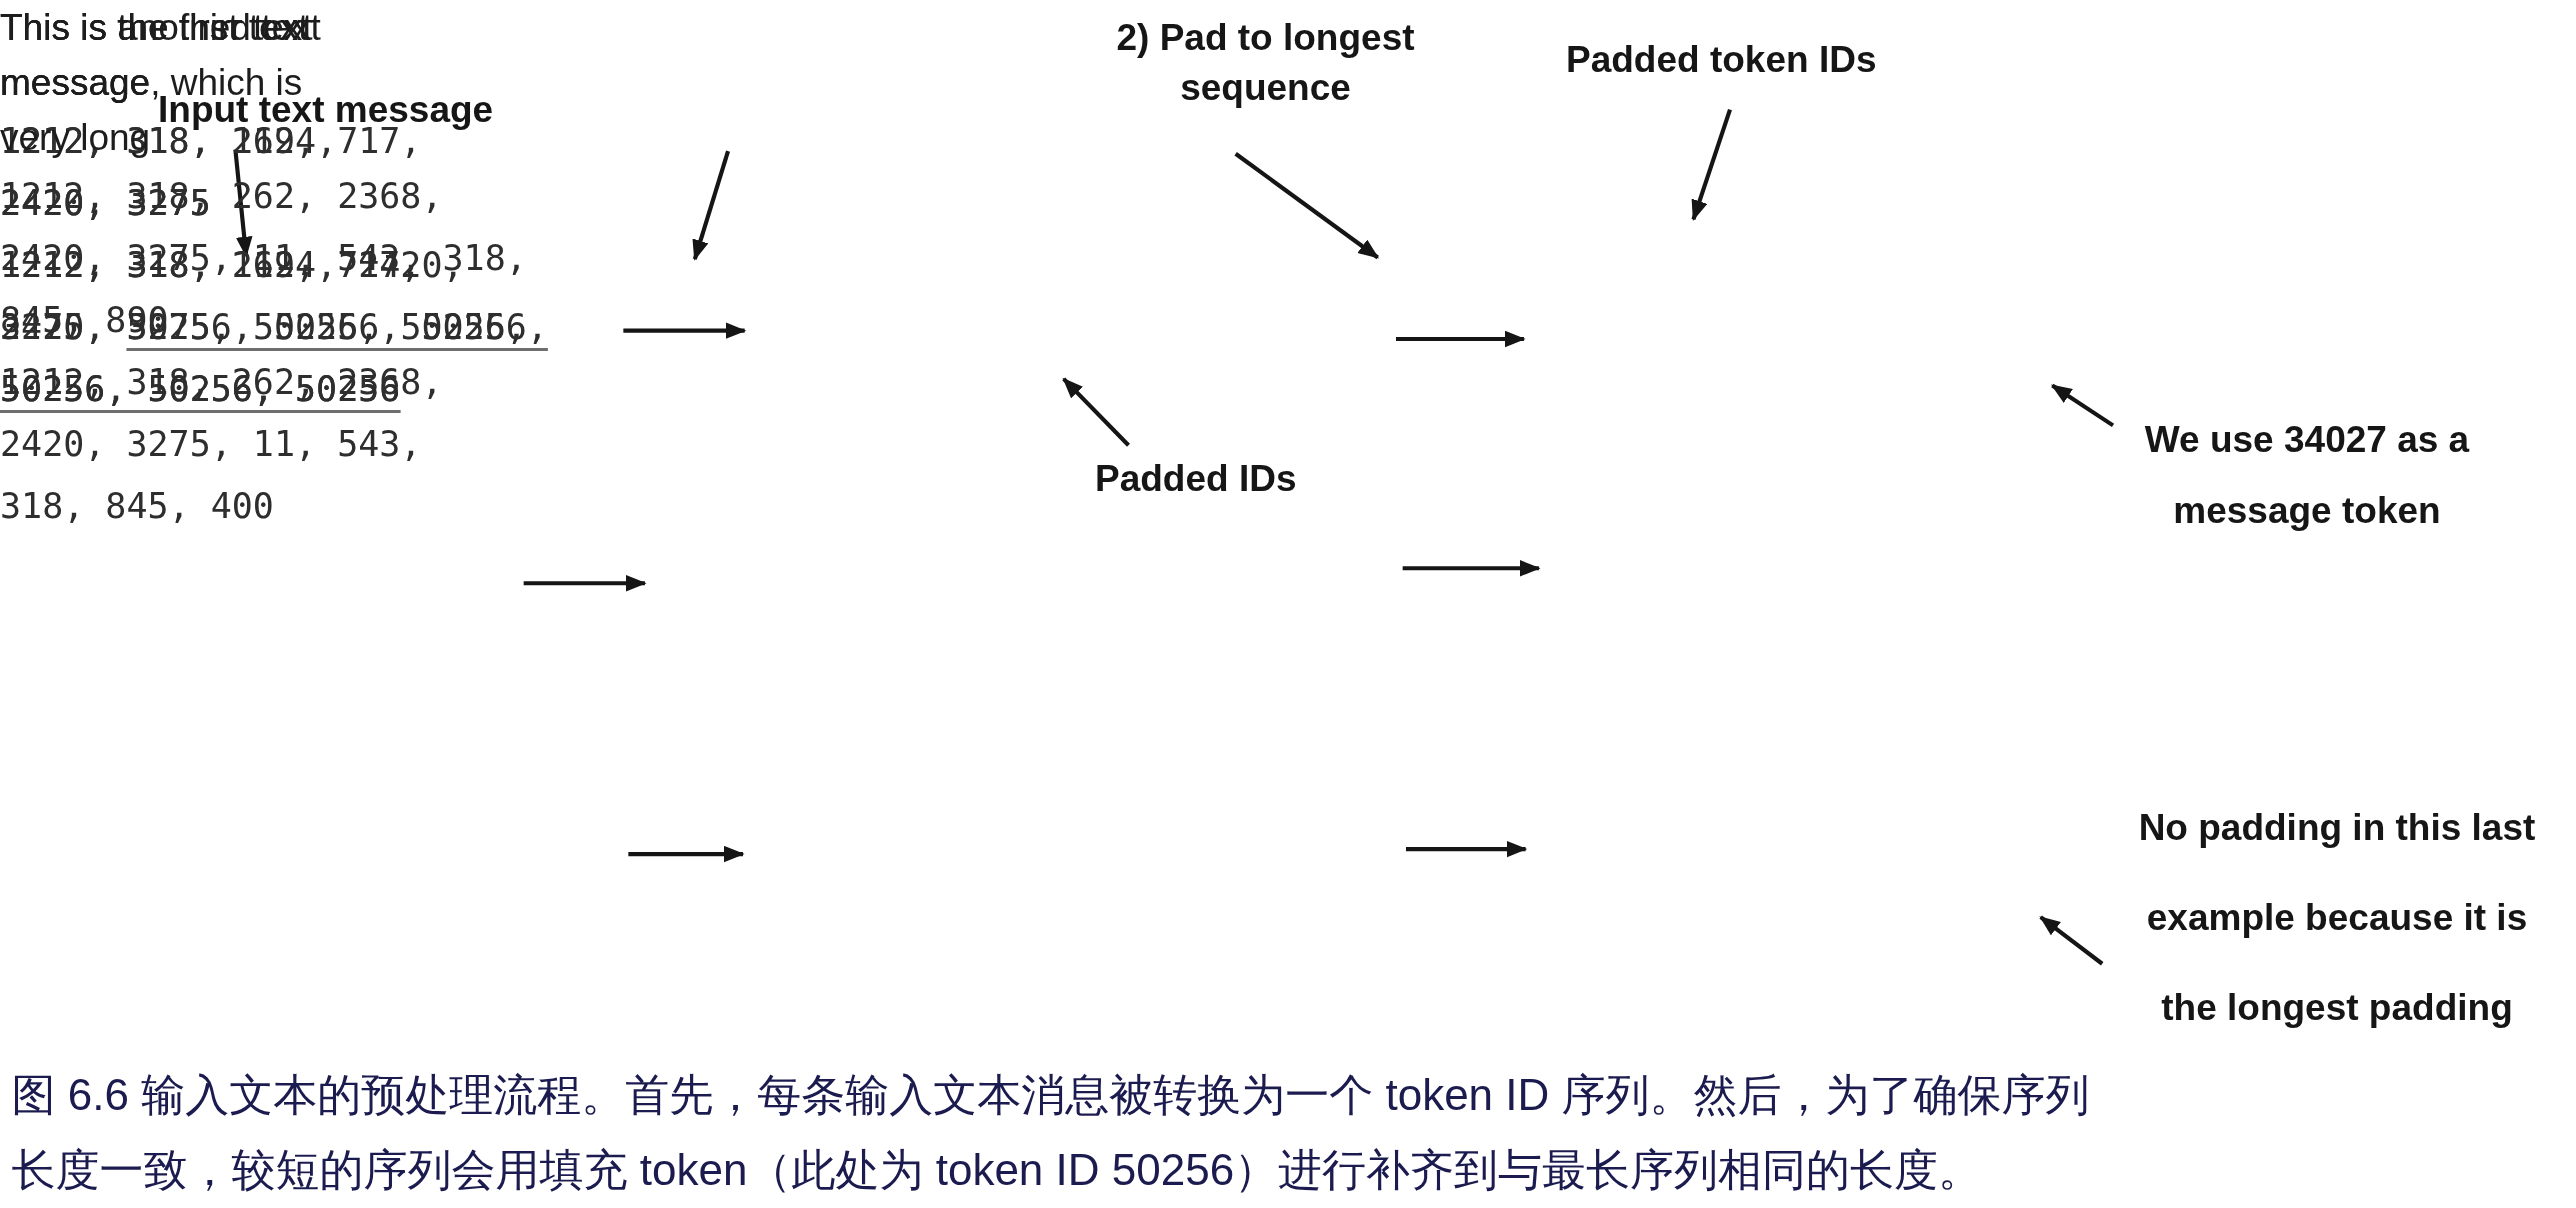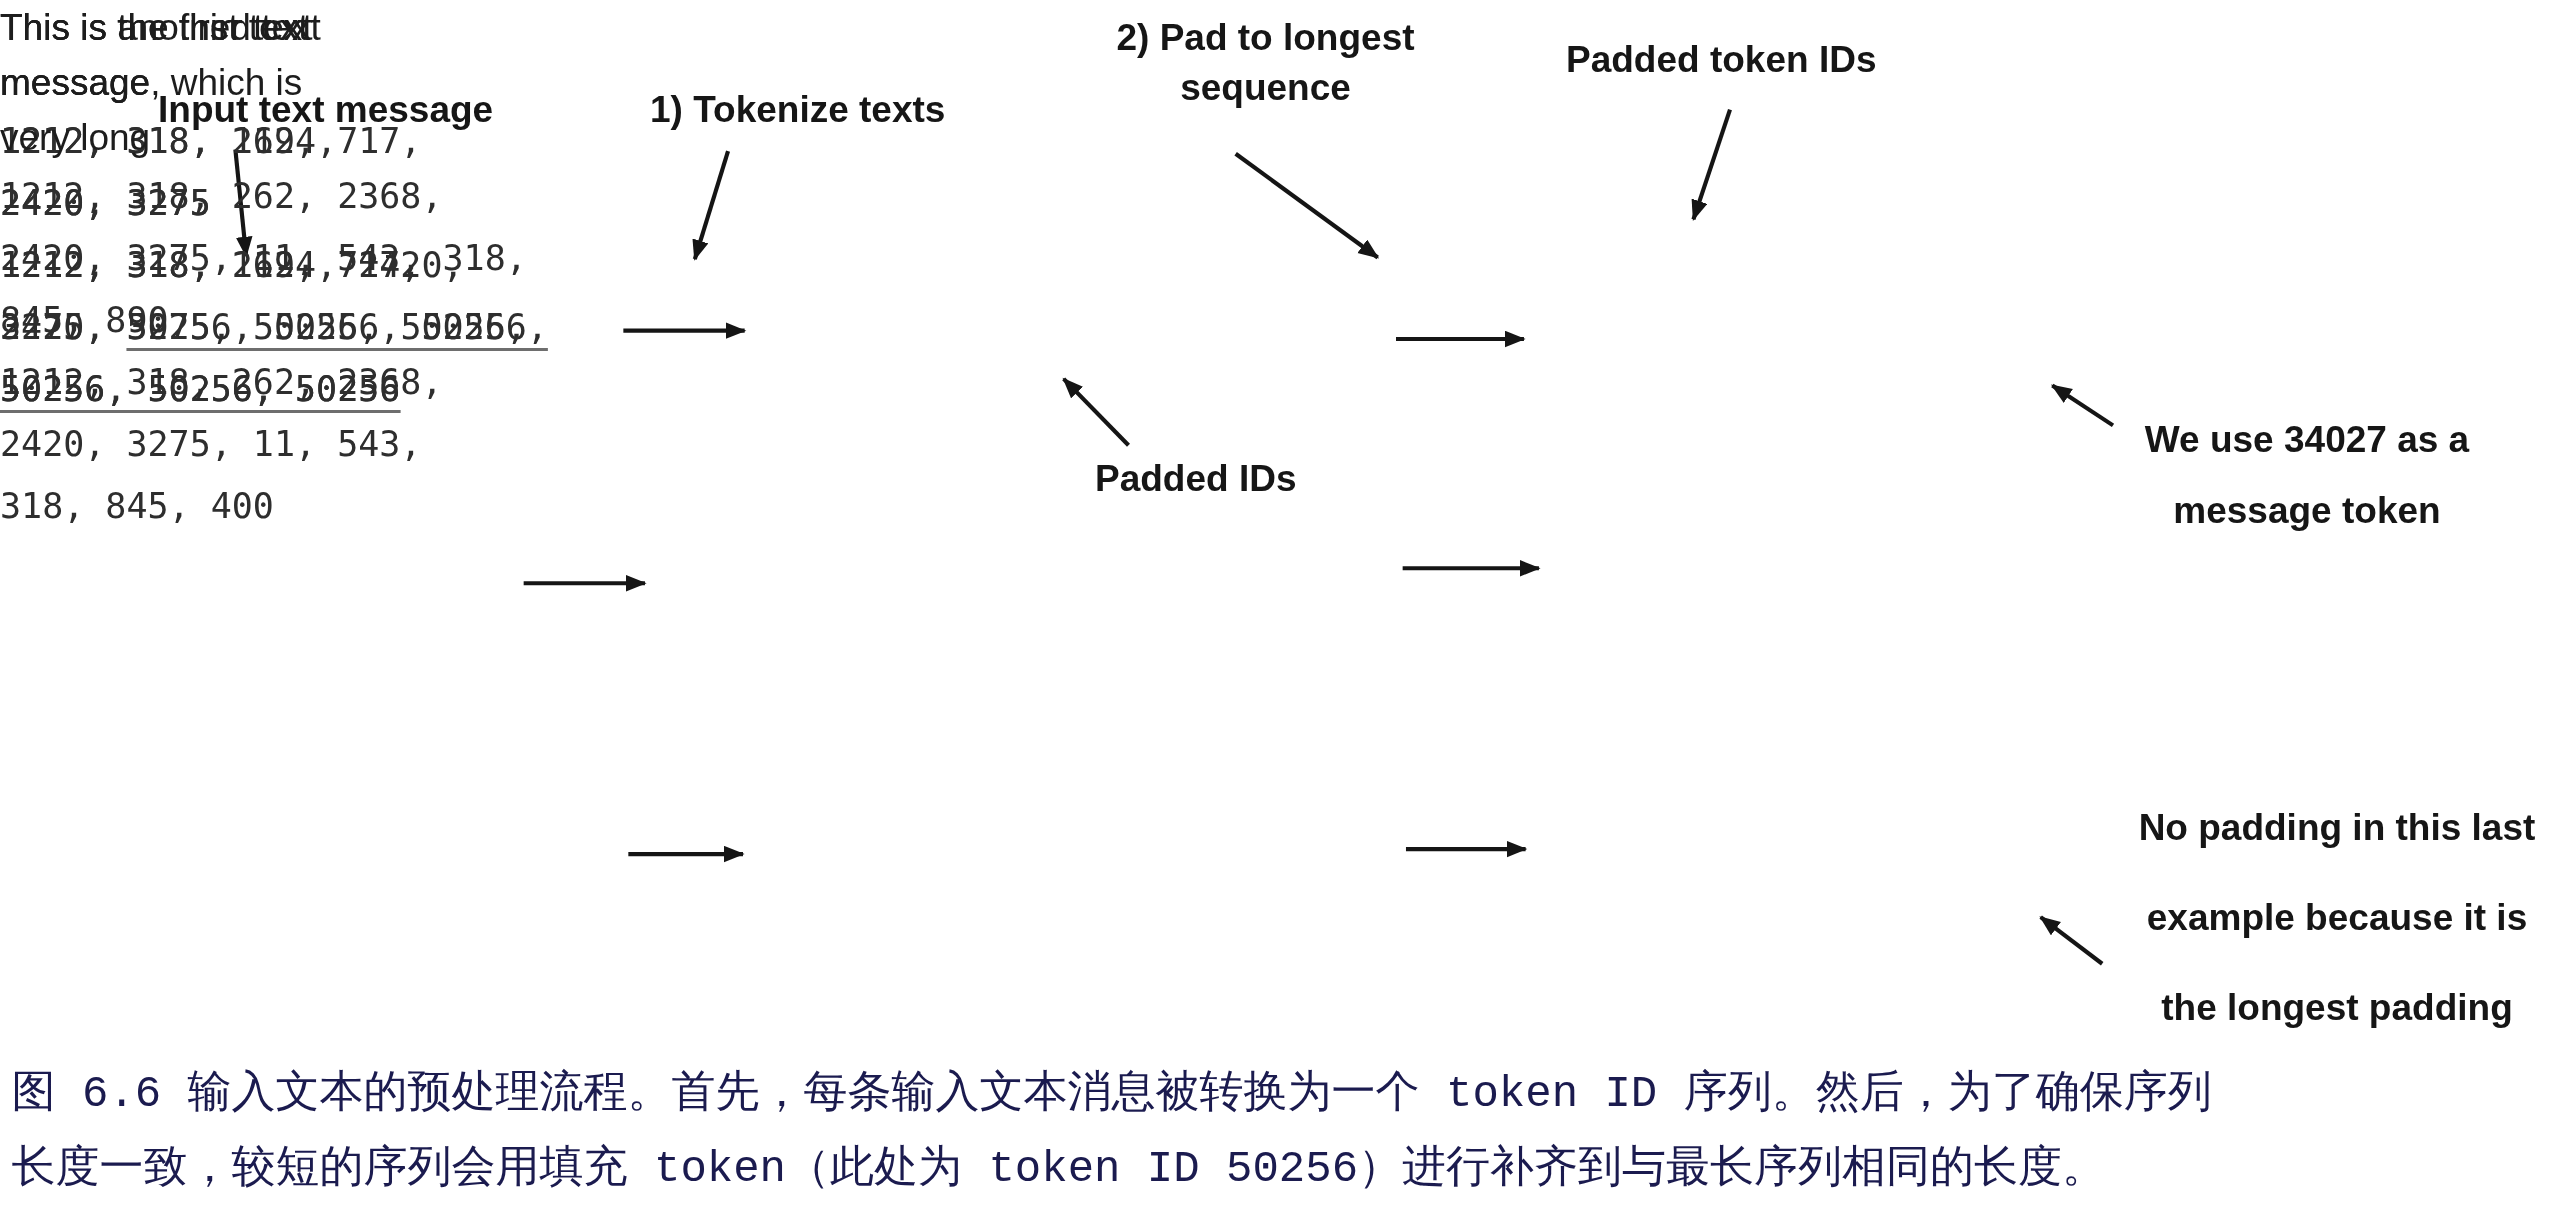--- a/index.html
+++ b/index.html
@@ -14,21 +14,21 @@
   .arrows line{stroke:#151515;stroke-width:5;}
   .hlabel{font-weight:bold;font-size:37px;line-height:50px;white-space:nowrap;color:var(--ink);}
   .center{text-align:center;white-space:normal;}
   .note{font-weight:bold;font-size:37px;color:var(--ink);}
   .input{font-size:37px;line-height:55px;white-space:nowrap;color:#1d1d1d;}
   .mono{font-family:"DejaVu Sans Mono","Liberation Mono",monospace;font-size:35px;line-height:62px;
         white-space:nowrap;color:var(--mono);}
   .u{text-decoration:underline;text-decoration-color:var(--uline);
      text-decoration-thickness:2.5px;text-underline-offset:9.1px;}
   .caption{left:11.6px;top:1057px;width:2558px;font-size:44px;line-height:75px;color:var(--caption);}
-  .caption .ln{white-space:nowrap;font-family:Liberation Mono, monospace;}
+  .caption .ln{white-space:nowrap;}
 </style>
 </head>
 <body>
 
 <div class="canvas">
 
   <svg class="arrows" viewBox="0 0 3100 1454">
     <defs>
       <marker id="ah" markerUnits="strokeWidth" markerWidth="6" markerHeight="5" refX="4.6" refY="2" orient="auto">
         <path d="M0,0 L5,2 L0,4 z" fill="#151515"></path>
@@ -44,21 +44,20 @@
     <line x1="2543" y1="512" x2="2470" y2="464" marker-end="url(#ah)"></line>
     <line x1="630" y1="702" x2="776" y2="702" marker-end="url(#ah)"></line>
     <line x1="1688" y1="684" x2="1852" y2="684" marker-end="url(#ah)"></line>
     <line x1="756" y1="1028" x2="894" y2="1028" marker-end="url(#ah)"></line>
     <line x1="1692" y1="1022" x2="1836" y2="1022" marker-end="url(#ah)"></line>
     <line x1="2530" y1="1160" x2="2456" y2="1104" marker-end="url(#ah)"></line>
   </svg>
 
   <div class="hlabel" style="left:158px;top:85px">Input text message</div>
 
-  <div class="hlabel" style="left:650px;top:85px">1) Tokenize texts</div>
 
   <div class="hlabel center" style="left:1095px;top:13.3px;width:341px">
       <div class="ln">2) Pad to longest</div>
       <div class="ln">sequence</div>
     </div>
 
   <div class="hlabel" style="left:1566px;top:35px">Padded token IDs</div>
 
   <div class="hlabel" style="left:1095px;top:454px">Padded IDs</div>
 

